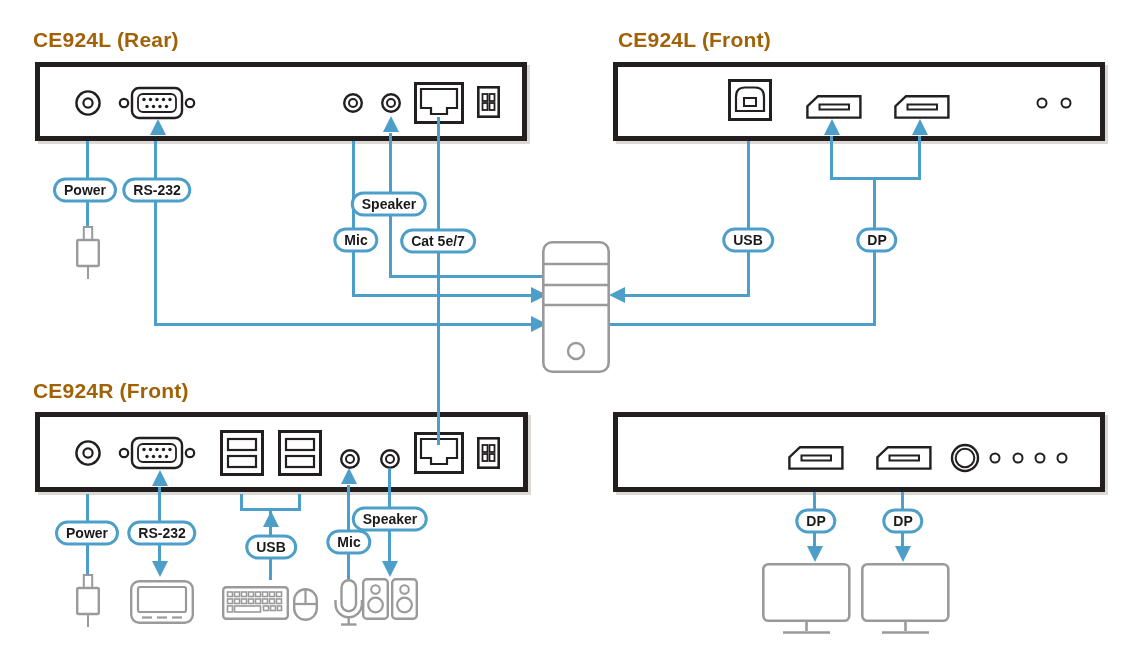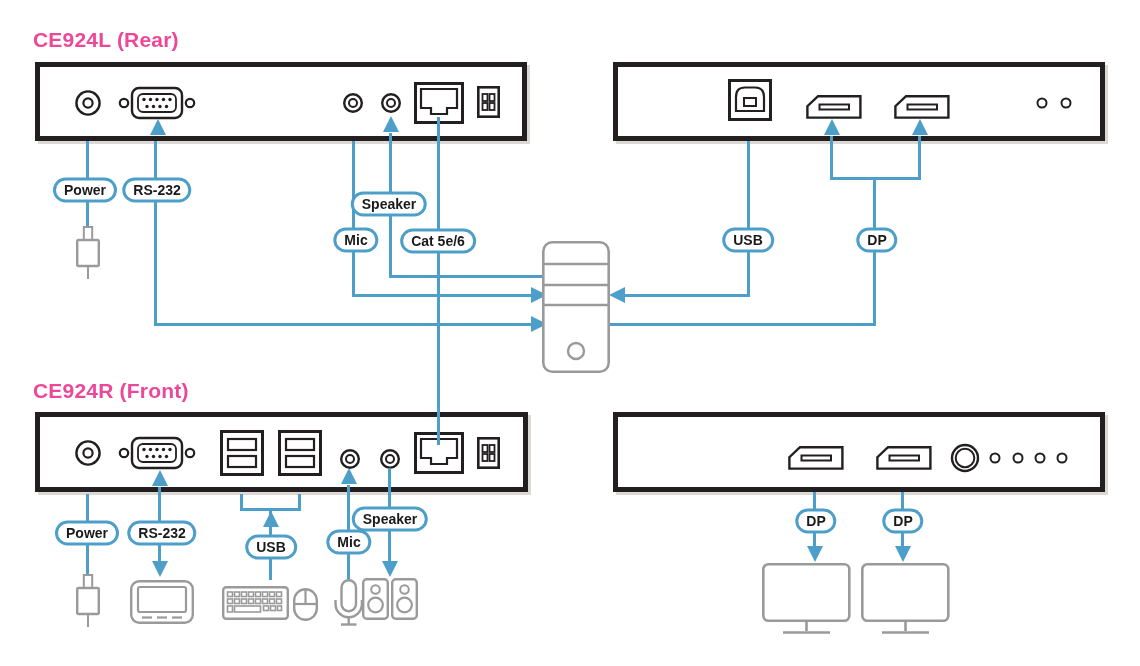--- a/index.html
+++ b/index.html
@@ -6,21 +6,21 @@
     --blue:#4D9FC9;
     --ink:#231F20;
     --gray:#9A9A9A;
   }
   html,body{margin:0;padding:0;background:#fff;}
   #canvas{
     position:relative;width:1140px;height:666px;background:#fff;overflow:hidden;
     font-family:"Liberation Sans", sans-serif;
   }
   .ptitle{
-    position:absolute;font-size:21px;font-weight:600;color:#ec4899;white-space:nowrap;
+    position:absolute;font-size:21px;font-weight:600;color:#a16207;white-space:nowrap;
     letter-spacing:0.2px;
   }
   .panel{
     position:absolute;box-sizing:border-box;border:5px solid var(--ink);background:#fff;
     box-shadow:3px 3px 0 #dcd8d4;
   }
   .icon{position:absolute;}
   .vline{position:absolute;width:3px;background:var(--blue);}
   .hline{position:absolute;height:3px;background:var(--blue);}
   .ar{position:absolute;width:0;height:0;}
@@ -34,20 +34,21 @@
     color:#1a1a1a;font-size:14px;font-weight:bold;line-height:17px;
     padding:1px 8px;white-space:nowrap;z-index:5;
   }
 </style>
 </head>
 <body>
 
 <div id="canvas">
 
   <div class="ptitle" style="left:33px;top:28px;">CE924L (Rear)</div>
+  <div class="ptitle" style="left:618px;top:28px;">CE924L (Front)</div>
   <div class="ptitle" style="left:33px;top:379px;">CE924R (Front)</div>
 
   <div class="panel" style="left:35px;top:62px;width:492px;height:79px;"></div>
   <div class="panel" style="left:613px;top:62px;width:492px;height:79px;"></div>
   <div class="panel" style="left:35px;top:412px;width:493px;height:80px;"></div>
   <div class="panel" style="left:613px;top:412px;width:492px;height:80px;"></div>
 
   <svg class="icon" style="left:74px;top:89px;" width="28" height="28">
     <circle cx="14" cy="14" r="11.6" fill="none" stroke="#231f20" stroke-width="2.4"></circle>
     <circle cx="14" cy="14" r="4.6" fill="none" stroke="#231f20" stroke-width="2.2"></circle>
@@ -230,21 +231,21 @@
   <div class="ar up" style="left:263px;top:511px;"></div>
   <div class="ar down" style="left:152px;top:561px;"></div>
   <div class="ar down" style="left:382px;top:561px;"></div>
   <div class="ar down" style="left:807px;top:546px;"></div>
   <div class="ar down" style="left:895px;top:546px;"></div>
 
   <div class="pill" style="left:85px;top:190px;">Power</div>
   <div class="pill" style="left:157px;top:190px;">RS-232</div>
   <div class="pill" style="left:389px;top:204px;">Speaker</div>
   <div class="pill" style="left:356px;top:240px;">Mic</div>
-  <div class="pill" style="left:438px;top:241px;">Cat 5e/6</div>
+  <div class="pill" style="left:438px;top:241px;">Cat 5e/7</div>
   <div class="pill" style="left:748px;top:240px;">USB</div>
   <div class="pill" style="left:877px;top:240px;">DP</div>
   <div class="pill" style="left:87px;top:533px;">Power</div>
   <div class="pill" style="left:162px;top:533px;">RS-232</div>
   <div class="pill" style="left:271px;top:547px;">USB</div>
   <div class="pill" style="left:349px;top:542px;">Mic</div>
   <div class="pill" style="left:390px;top:519px;">Speaker</div>
   <div class="pill" style="left:816px;top:521px;">DP</div>
   <div class="pill" style="left:903px;top:521px;">DP</div>
 

